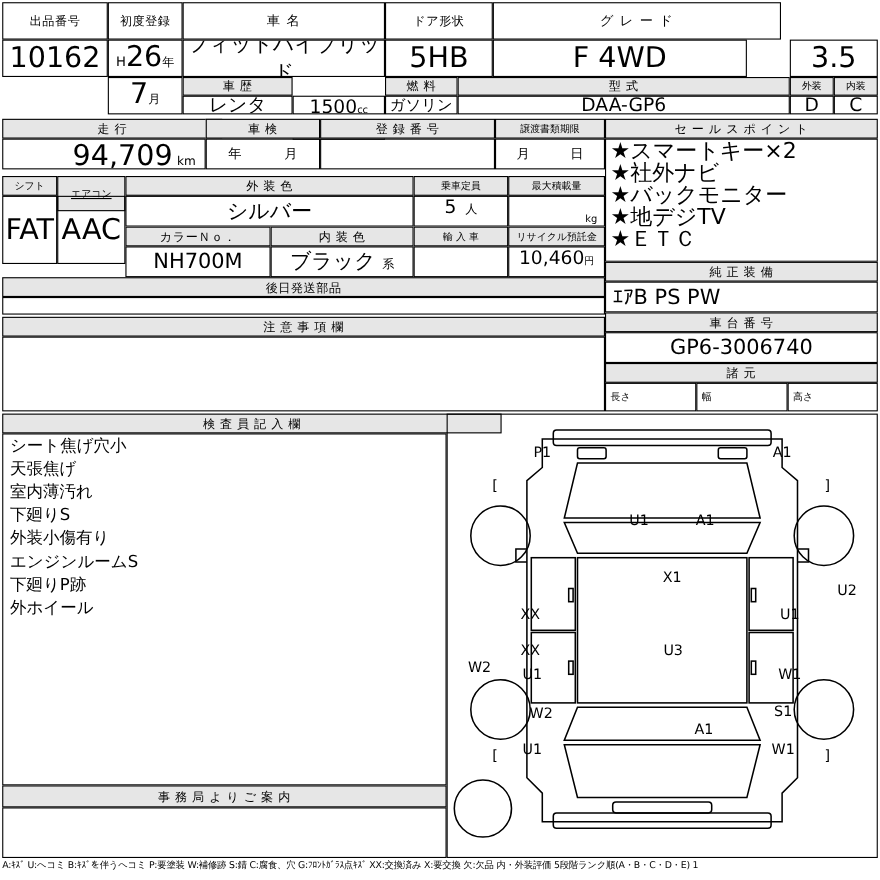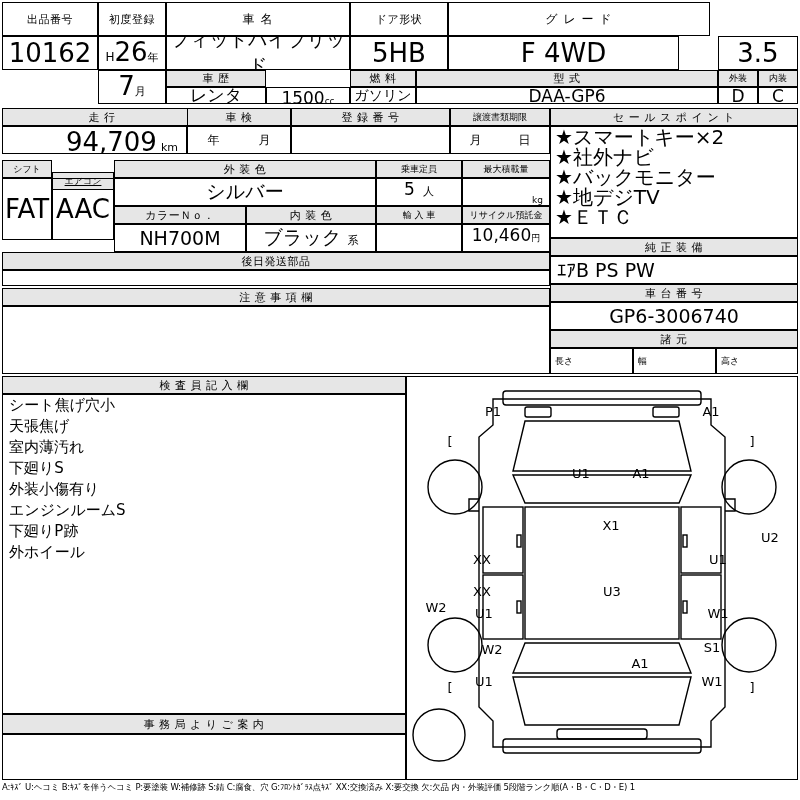--- a/index.html
+++ b/index.html
@@ -190,21 +190,21 @@
     <div class="sp-line">★スマートキー×2</div>
     <div class="sp-line">★社外ナビ</div>
     <div class="sp-line">★バックモニター</div>
     <div class="sp-line">★地デジTV</div>
     <div class="sp-line">★ＥＴＣ</div>
   </div>
 
   <div class="box c shade" style="left:2px;top:160px;width:50px;height:18px;">
     <span class="tiny">シフト</span>
   </div>
-  <div class="box c shade" style="left:52px;top:172px;width:62px;height:18px;text-decoration:underline;">
+  <div class="box c shade" style="left:52px;top:160px;width:62px;height:32px;text-decoration:underline;">
     <span class="tiny">エアコン</span>
   </div>
   <div class="box c" style="left:2px;top:178px;width:50px;height:62px;">
     <span class="val-lg">FAT</span>
   </div>
   <div class="box c" style="left:52px;top:178px;width:62px;height:62px;">
     <span class="val-lg">AAC</span>
   </div>
 
   <div class="box c shade" style="left:114px;top:160px;width:262px;height:18px;">
@@ -297,21 +297,21 @@
   <div class="box l" style="left:550px;top:348px;width:83px;height:26px;padding-left:4px;">
     <span class="tiny">長さ</span>
   </div>
   <div class="box l" style="left:633px;top:348px;width:83px;height:26px;padding-left:4px;">
     <span class="tiny">幅</span>
   </div>
   <div class="box l" style="left:716px;top:348px;width:82px;height:26px;padding-left:4px;">
     <span class="tiny">高さ</span>
   </div>
 
-  <div class="box c shade" style="left:2px;top:376px;width:404px;height:18px;">
+  <div class="box c shade" style="left:2px;top:376px;width:454px;height:18px;">
     <span class="hdr-sm">検 査 員 記 入 欄</span>
   </div>
   <div class="box" style="left:2px;top:394px;width:404px;height:320px;">
     <div class="note-line">シート焦げ穴小</div>
     <div class="note-line">天張焦げ</div>
     <div class="note-line">室内薄汚れ</div>
     <div class="note-line">下廻りS</div>
     <div class="note-line">外装小傷有り</div>
     <div class="note-line">エンジンルームS</div>
     <div class="note-line">下廻りP跡</div>

